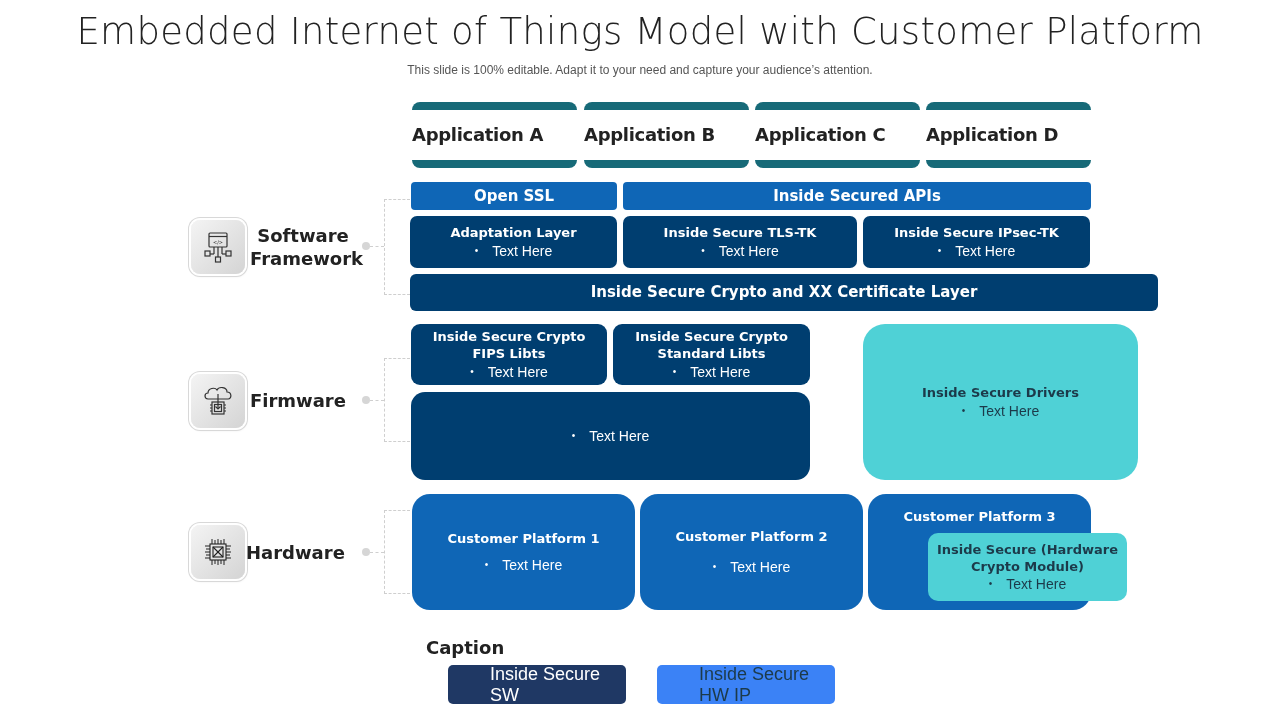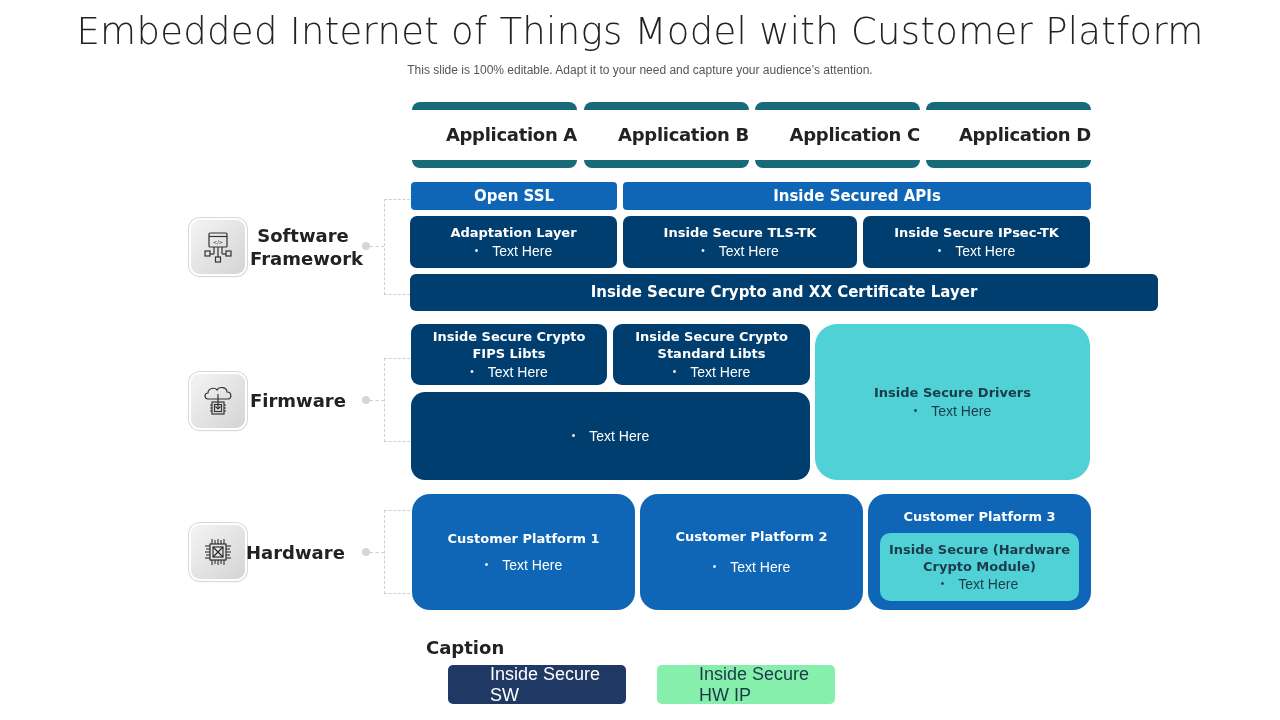--- a/index.html
+++ b/index.html
@@ -8,31 +8,31 @@
 
   .title { position: absolute; left: 0; top: 10px; width: 1280px; text-align: center;
     font-family: "DejaVu Sans", sans-serif; font-weight: 300; font-size: 37px; color: #222; letter-spacing: 0.3px; }
   .subtitle { position: absolute; left: 0; top: 63px; width: 1280px; text-align: center;
     font-family: "Liberation Sans", sans-serif; font-size: 12px; color: #555; }
 
   
   .app { position: absolute; top: 102px; width: 165px; height: 66px; }
   .app .bar-top { position: absolute; left: 0; top: 0; width: 100%; height: 8px; background: #176A78; border-radius: 8px 8px 0 0; }
   .app .bar-bot { position: absolute; left: 0; bottom: 0; width: 100%; height: 8px; background: #176A78; border-radius: 0 0 8px 8px; }
-  .app .label { position: absolute; left: 0; top: 8px; width: 100%; height: 50px; line-height: 50px; text-align: right;
+  .app .label { position: absolute; left: 0; top: 8px; width: 100%; height: 50px; line-height: 50px; text-align: left;
     font-family: "DejaVu Sans", sans-serif; font-weight: bold; font-size: 18px; color: #222; letter-spacing: -0.3px; }
 
   .box { position: absolute; display: flex; flex-direction: column; align-items: center; justify-content: center; text-align: left; color: #fff; }
   .box .h { font-family: "DejaVu Sans", sans-serif; font-weight: bold; font-size: 13px; line-height: 17px; }
   .box .b { font-family: "Liberation Sans", sans-serif; font-size: 14px; line-height: 20px; }
   .box .b::before { content: "•"; margin-right: 14px; font-size: 10px; vertical-align: 2px; }
 
   .blue { background: #0F66B6; }
   .navy { background: #003E70; }
-  .teal { background: #4FD1D6; color: #1c3a4a; }
+  .teal { background: #4FD1D6; color: #1c3a4a; margin-left: 48px; }
   .teal .h, .teal .b { color: #1c3a4a; }
 
   
   .cat-icon { position: absolute; width: 54px; height: 54px; border-radius: 9px;
     background: linear-gradient(135deg, #f4f4f4 0%, #d4d4d4 100%);
     box-shadow: 0 0 0 2px #fff, 0 0 0 3px #d8d8d8, 1px 2px 3px rgba(0,0,0,0.15);
     display: flex; align-items: center; justify-content: center; }
   .cat-label { position: absolute; font-family: "DejaVu Sans", sans-serif; font-weight: bold; font-size: 18px; color: #222; text-align: center; line-height: 23px; }
   .dot { position: absolute; width: 8px; height: 8px; border-radius: 50%; background: #d6d6d6; }
   .dash-h { position: absolute; height: 0; border-top: 1px dashed #cfcfcf; }
@@ -201,15 +201,15 @@
 <div class="box teal" style="left:880px; top:533px; width:199px; height:68px; border-radius:10px">
   <div class="h">Inside Secure (Hardware</div>
   <div class="h">Crypto Module)</div>
   <div class="b" style="line-height:18px">Text Here</div>
 </div>
 
 <div class="caption-title">Caption</div>
 <div class="legend" style="left:448px; width:178px; background:#1F3864; color:#fff">
   <span>Inside Secure SW</span>
 </div>
-<div class="legend" style="left:657px; width:178px; background:#86efac; color:#1c3a4a">
+<div class="legend" style="left:657px; width:178px; background:#3b82f6; color:#1c3a4a">
   <span>Inside Secure HW IP</span>
 </div>
 
 </body></html>

